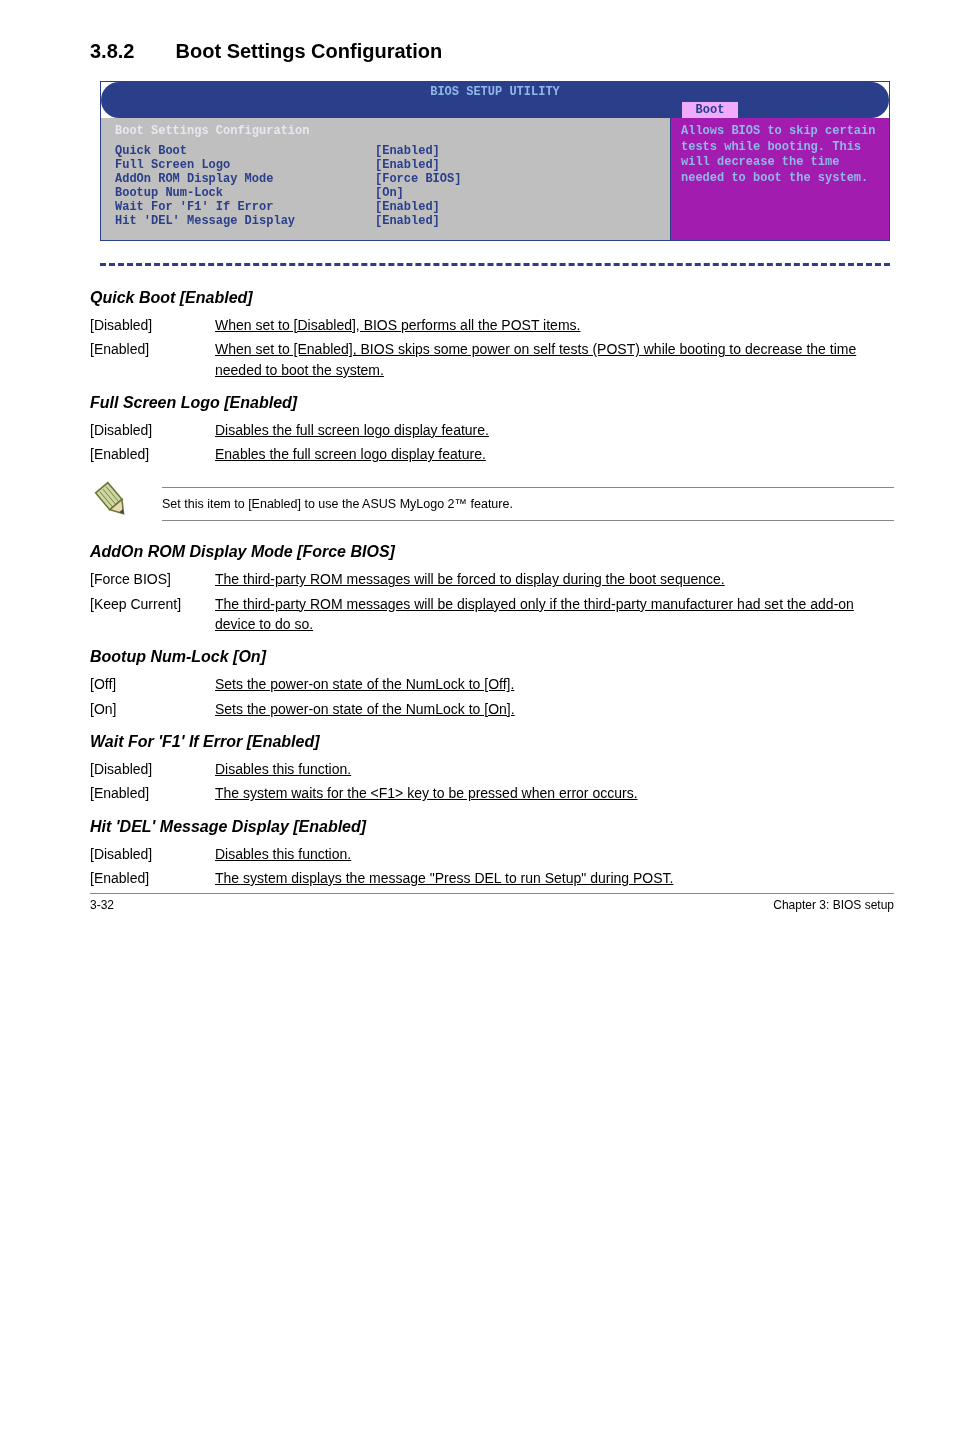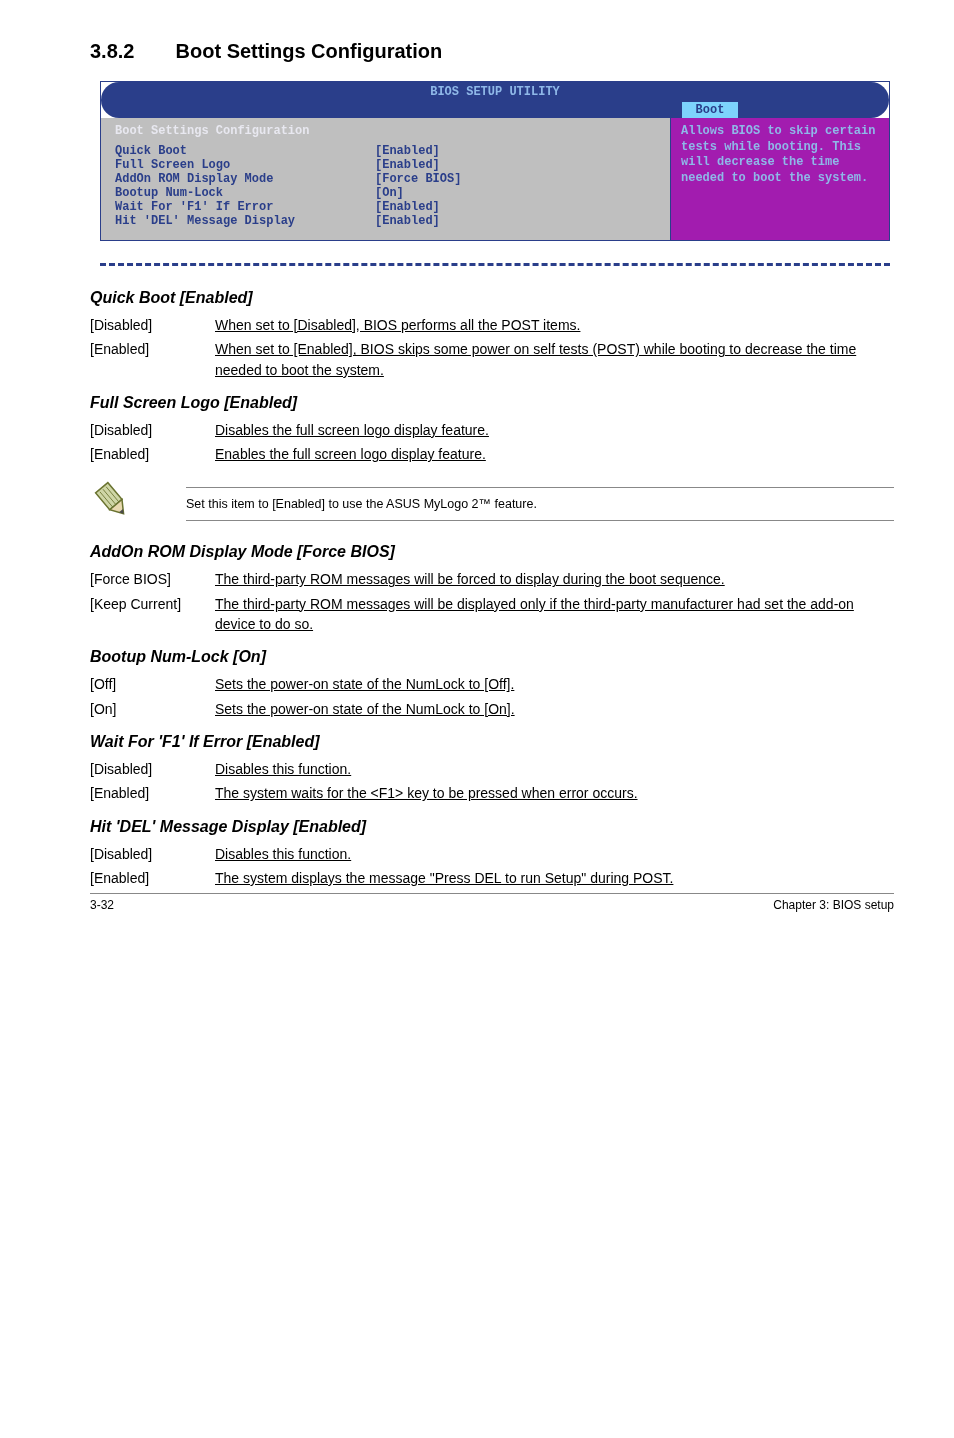--- a/index.html
+++ b/index.html
@@ -39,21 +39,21 @@
       border-radius: 18px;
     }
     .bios-tabs {
       position: absolute;
       bottom: 0;
       left: 0;
       width: 100%;
     }
     .bios-tab {
       display: inline-block;
-      background: #7dd3fc;
+      background: #f0abfc;
       color: #2a3e8a;
       font-family: "Courier New", monospace;
       font-size: 12px;
       padding: 1px 14px;
       margin-left: 430px;
       font-weight: bold;
     }
     .bios-body {
       display: flex;
       font-family: "Courier New", monospace;
@@ -106,21 +106,20 @@
     .def-row { display: flex; margin-bottom: 4px; line-height: 1.45; }
     .def-key { width: 125px; flex-shrink: 0; }
     .def-val { flex: 1; text-decoration: underline; }
 
     
     .note-row {
       display: flex;
       align-items: center;
       margin: 14px 0 18px 0;
       font-size: 12.5px;
-      gap: 24px;
     }
     .pencil-cell { width: 72px; flex-shrink:0; }
     .pencil { width: 44px; height: 44px; }
     .note-lines { flex: 1; padding-top: 4px; }
     .note-line-top { border-top: 1px solid #888; height: 8px; }
     .note-text { padding: 2px 0; }
     .note-line-bot { border-bottom: 1px solid #888; height: 8px; }
 
     
     .side-tab {

